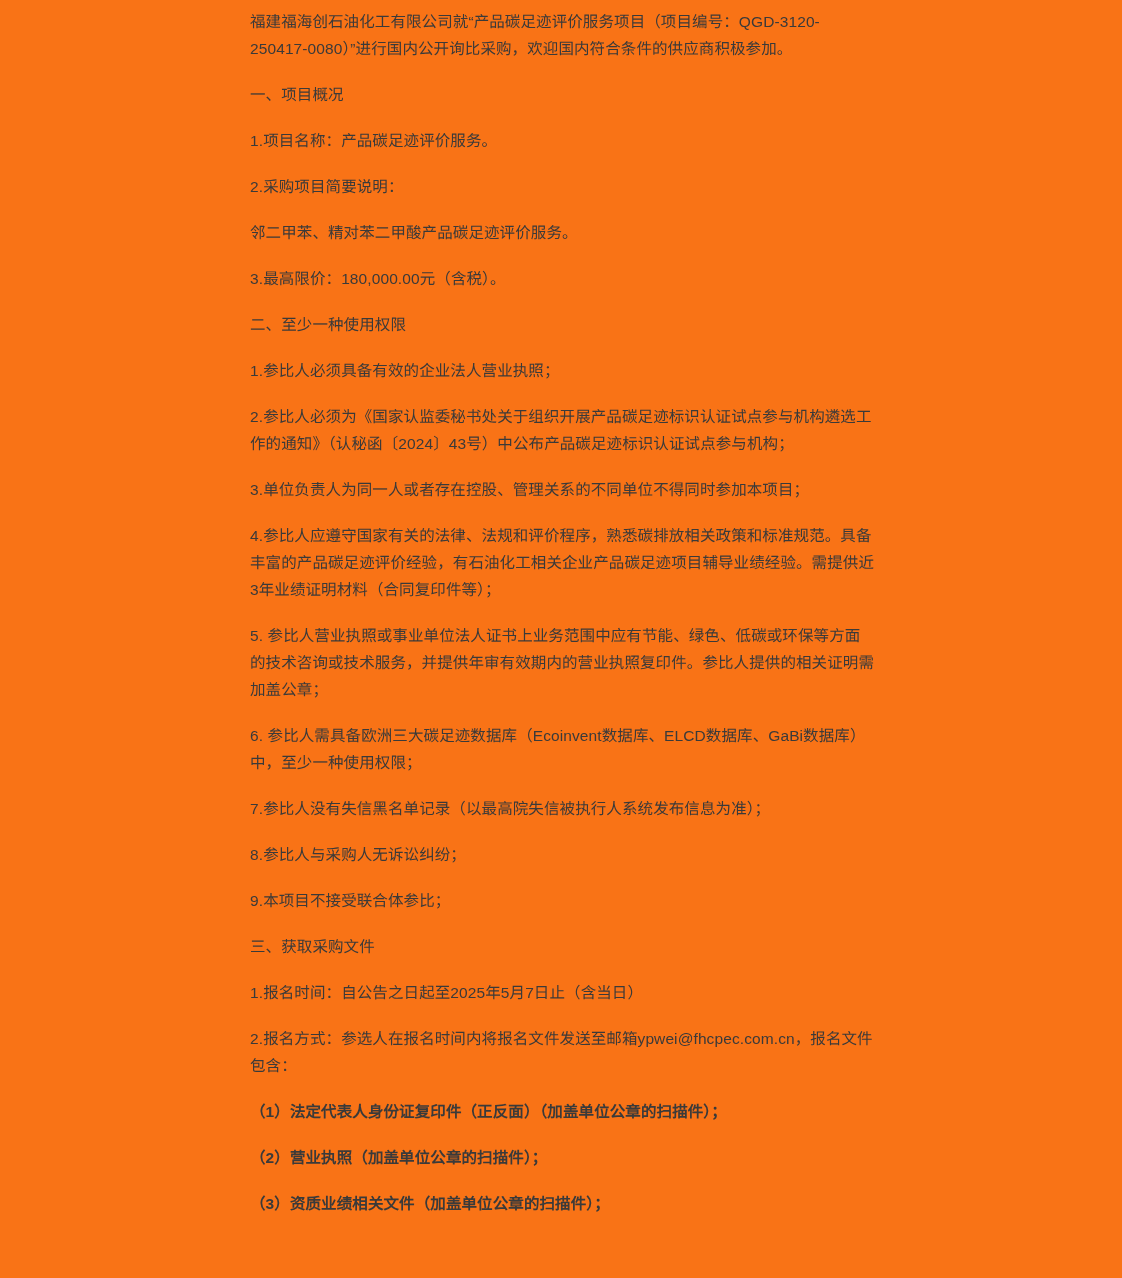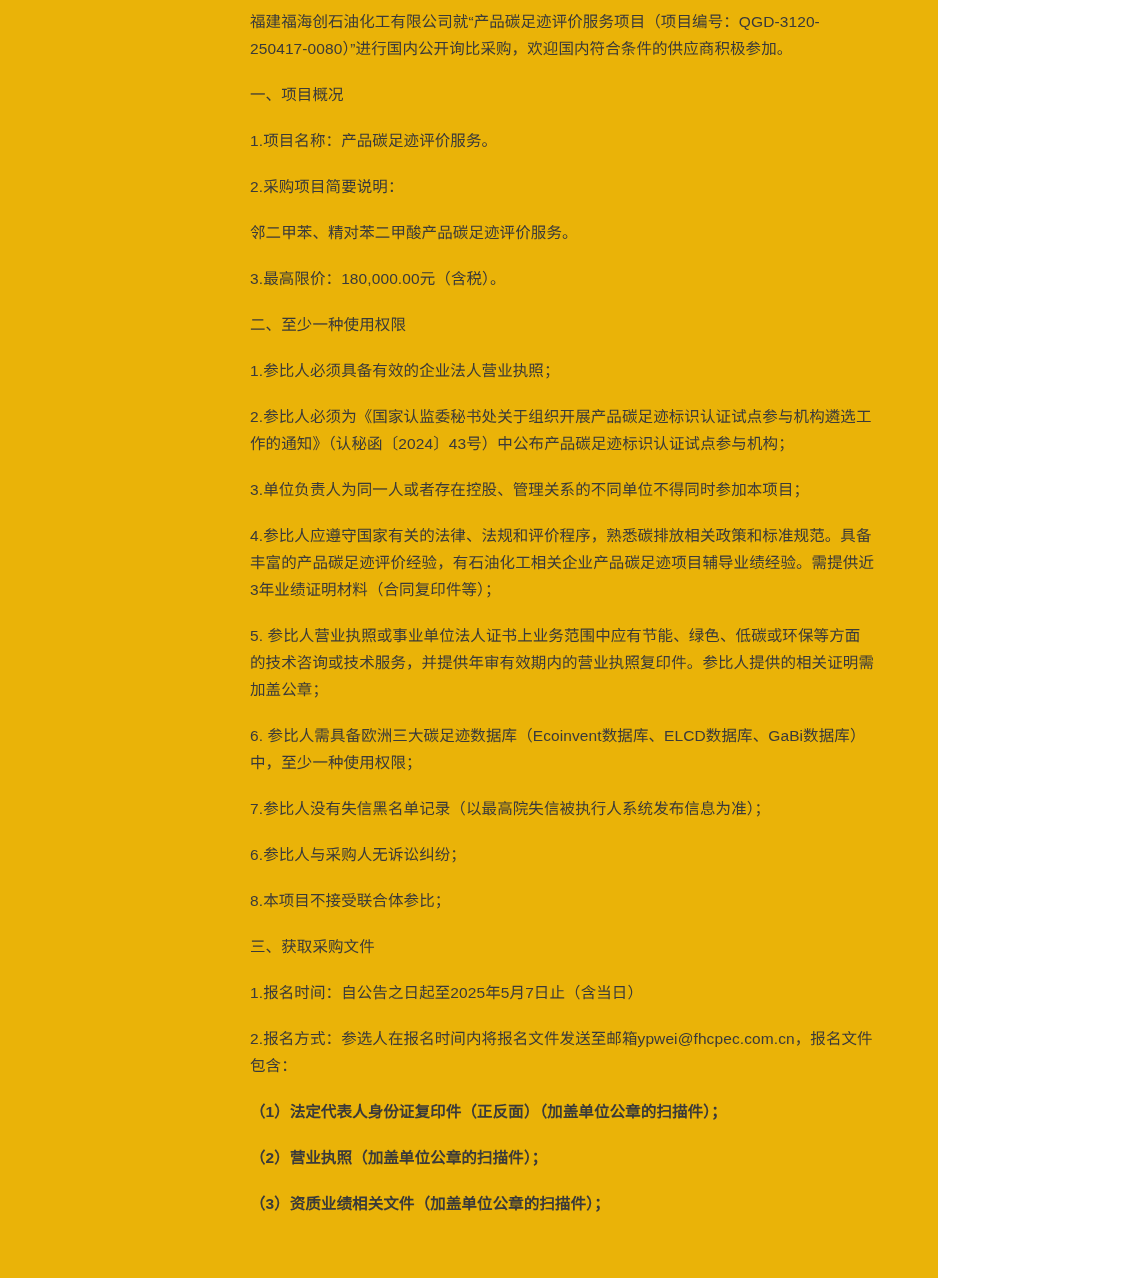--- a/index.html
+++ b/index.html
@@ -10,23 +10,23 @@
   }
   body {
     width: 1122px;
     height: 1278px;
     font-family: "Liberation Sans", "DejaVu Sans", sans-serif;
     color: #3a3a3a;
     overflow: hidden;
   }
   .page {
     position: relative;
-    width: 938px;
+    width: 1122px;
     height: 1278px;
-    background: #eab308;
+    background: #f97316;
     box-sizing: border-box;
   }
   .doc-body {
     position: absolute;
     left: 250px;
     top: 8px;
     width: 624px;
   }
   p.para {
     margin: 0 0 0 0;
@@ -98,24 +98,24 @@
     <div class="block">
       <p class="para">5. 参比人营业执照或事业单位法人证书上业务范围中应有节能、绿色、低碳或环保等方面的技术咨询或技术服务，并提供年审有效期内的营业执照复印件。参比人提供的相关证明需加盖公章；</p>
     </div>
     <div class="block">
       <p class="para">6. 参比人需具备欧洲三大碳足迹数据库（Ecoinvent数据库、ELCD数据库、GaBi数据库）中，至少一种使用权限；</p>
     </div>
     <div class="block">
       <p class="para">7.参比人没有失信黑名单记录（以最高院失信被执行人系统发布信息为准）；</p>
     </div>
     <div class="block">
-      <p class="para">6.参比人与采购人无诉讼纠纷；</p>
+      <p class="para">8.参比人与采购人无诉讼纠纷；</p>
     </div>
     <div class="block">
-      <p class="para">8.本项目不接受联合体参比；</p>
+      <p class="para">9.本项目不接受联合体参比；</p>
     </div>
 
     <div class="block">
       <p class="para section-head">三、获取采购文件</p>
     </div>
     <div class="block">
       <p class="para">1.报名时间：自公告之日起至2025年5月7日止（含当日）</p>
     </div>
     <div class="block">
       <p class="para">2.报名方式：参选人在报名时间内将报名文件发送至邮箱ypwei@fhcpec.com.cn，报名文件包含：</p>

